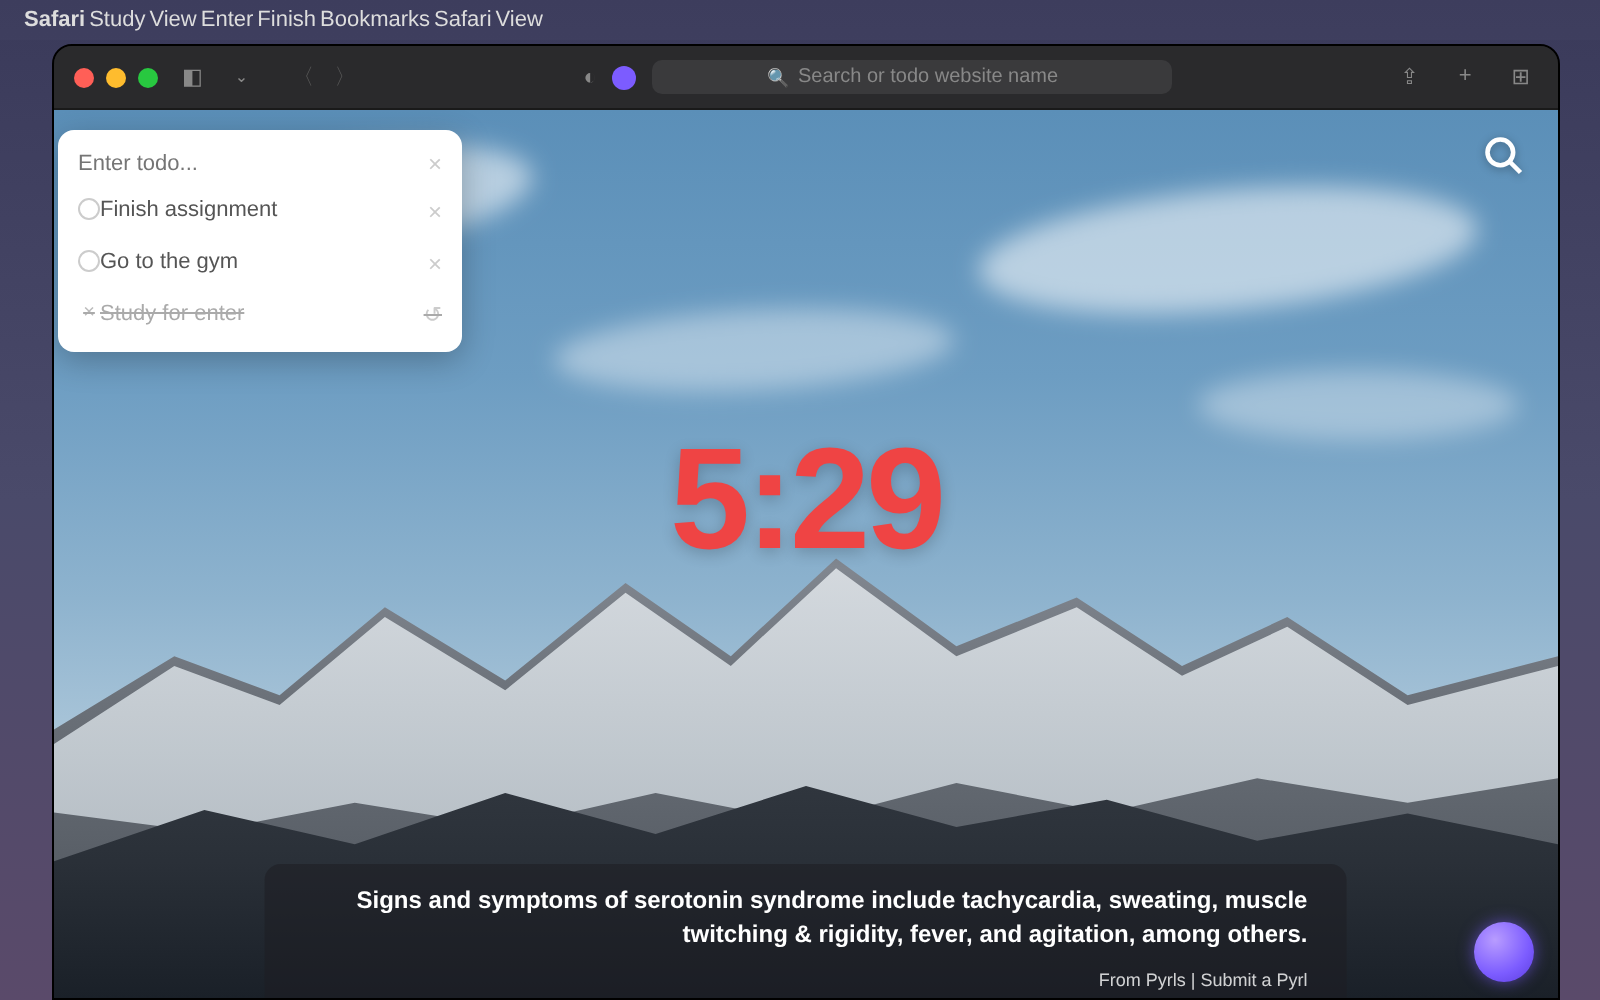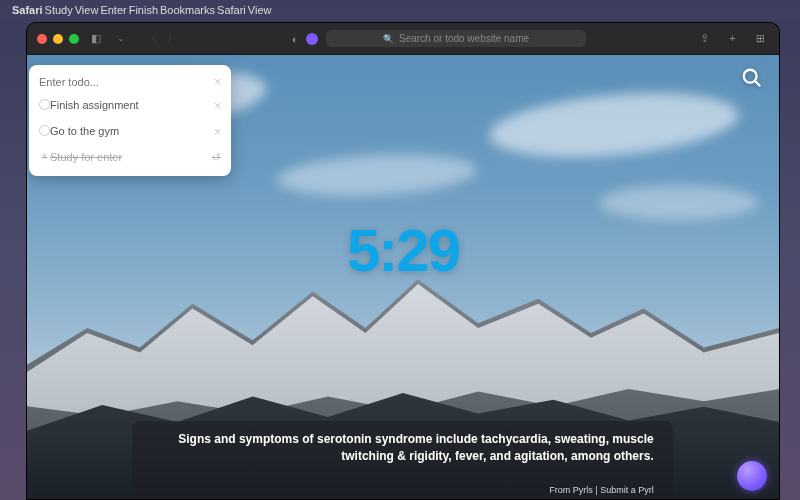--- a/index.html
+++ b/index.html
@@ -54,26 +54,26 @@
 .todo-check { width: 11px; height: 11px; border: 1.5px solid #ccc; border-radius: 50%; flex-shrink: 0; position: relative; }
 .todo-x { width: 11px; height: 11px; color: #bbb; flex-shrink: 0; font-size: 10px; line-height: 11px; text-align: center; }
 .todo-close { margin-left: auto; color: #ccc; font-size: 12px; }
 .todo-redo { margin-left: auto; color: #ccc; font-size: 11px; }
 
 
 .search-btn { position: absolute; top: 12px; right: 16px; color: #fff; font-size: 22px; text-shadow: 0 1px 3px rgba(0,0,0,0.3); }
 .search-btn svg { width: 22px; height: 22px; stroke: #fff; stroke-width: 2.5; fill: none; filter: drop-shadow(0 1px 2px rgba(0,0,0,0.3)); }
 
 
-.clock { position: absolute; top: 44%; left: 50%; transform: translate(-50%, -50%); color: #0ea5e9; font-size: 60px; font-weight: 600; letter-spacing: -2px; text-shadow: 0 2px 8px rgba(0,0,0,0.2); }
+.clock { position: absolute; top: 44%; left: 50%; transform: translate(-50%, -50%); color: #ef4444; font-size: 72px; font-weight: 600; letter-spacing: -2px; text-shadow: 0 2px 8px rgba(0,0,0,0.2); }
 
 
 .fact-panel { position: absolute; bottom: 0; left: 50%; transform: translateX(-50%); width: 72%; background: rgba(30,30,35,0.55); border-radius: 8px 8px 0 0; padding: 10px 20px 4px; text-align: right; color: #fff; }
 .fact-text { font-size: 12px; font-weight: 600; line-height: 1.4; }
-.fact-source { font-size: 9px; margin-top: 20px; opacity: 0.8; }
+.fact-source { font-size: 9px; margin-top: 9px; opacity: 0.8; }
 
 
 .orb { position: absolute; bottom: 8px; right: 12px; width: 30px; height: 30px; border-radius: 50%; background: radial-gradient(circle at 35% 30%, #b89cff, #7c5cff 60%, #5a3cdd); box-shadow: 0 0 8px rgba(124,92,255,0.6); }
 
 </style>
 </head>
 <body>
 
 <div class="menubar">
   <span class="apple-logo"></span>

